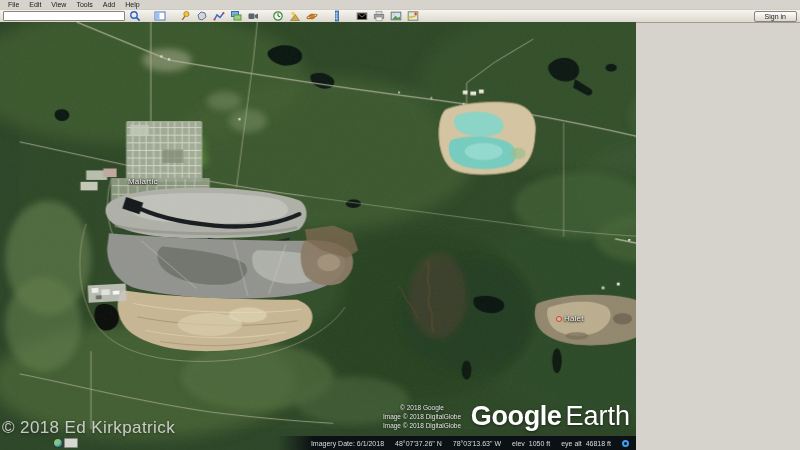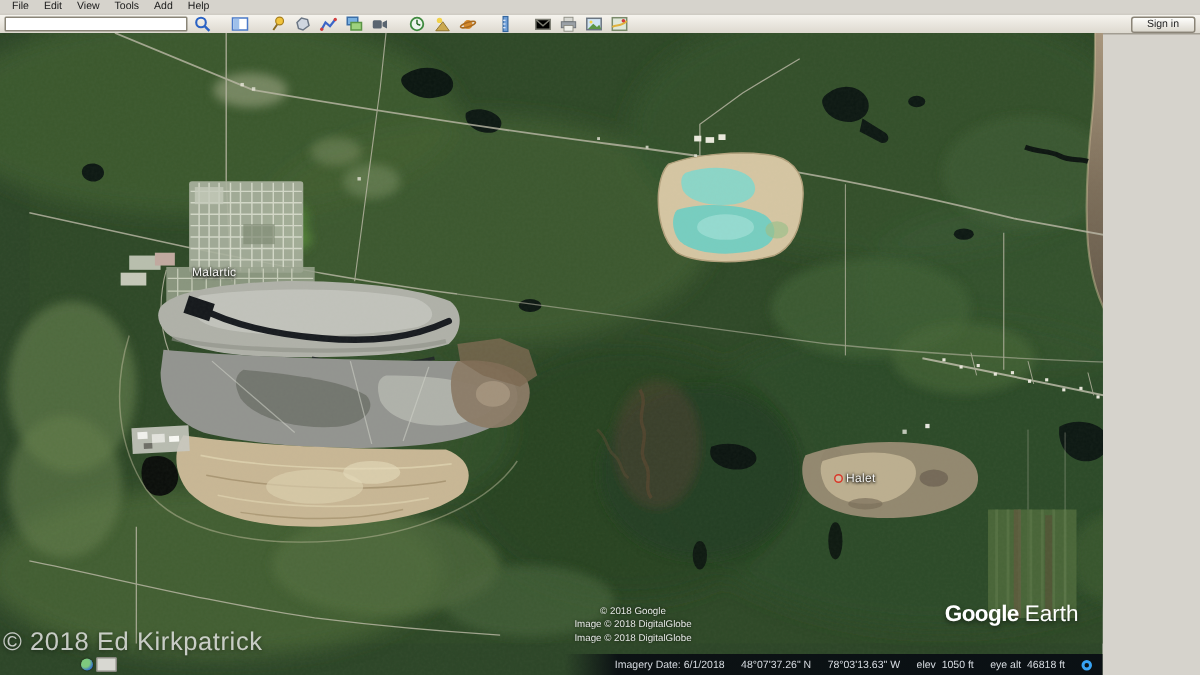--- a/index.html
+++ b/index.html
@@ -15,31 +15,31 @@
            background:linear-gradient(#f6f4ee,#ddd9cf);border-bottom:1px solid #a29d92;}
   .search{width:116px;height:8px;font-size:7px;border:1px solid #8a8578;border-radius:1px;
           background:#fff;padding:0 2px;outline:none;}
   .tbtn{width:15px;height:11px;display:flex;align-items:center;justify-content:center;
         background:transparent;border:1px solid transparent;border-radius:2px;padding:0;cursor:pointer;}
   .tsep{width:6px;height:11px;}
   .signin{margin-left:auto;height:11px;font-size:7px;line-height:9px;padding:0 10px;
           background:linear-gradient(#fefefc,#dcd8ce);border:1px solid #8a8477;border-radius:2px;
           color:#222;cursor:pointer;}
   
-  .map{position:absolute;top:22px;left:0;width:692px;height:428px;overflow:hidden;background:#2c4527;padding-left:43px;}
+  .map{position:absolute;top:22px;left:0;width:636px;height:428px;overflow:hidden;background:#2c4527;}
   .map svg.terrain{position:absolute;top:0;left:0;}
   .overlay{position:absolute;pointer-events:none;}
   .place-label{font-size:8px;color:#f4f4f2;text-shadow:0 0 2px #000,0 1px 2px #000;letter-spacing:.2px;}
   .pin-dot{display:inline-block;width:4px;height:4px;border:1.2px solid #d8392a;border-radius:50%;
            margin-right:2px;vertical-align:middle;background:rgba(255,230,220,.25);}
   .attrib{left:352px;top:381px;width:140px;text-align:center;font-size:6.5px;line-height:9px;
           color:rgba(255,255,255,.88);text-shadow:0 0 2px rgba(0,0,0,.8);}
   .usercopy{left:2px;top:396px;font-size:17px;font-weight:300;color:rgba(238,238,238,.8);
             text-shadow:0 1px 3px rgba(0,0,0,.45);letter-spacing:.4px;}
-  .watermark{right:16px;top:379px;font-size:15px;color:#fff;text-shadow:0 1px 3px rgba(0,0,0,.5);}
+  .watermark{right:6px;top:379px;font-size:27px;color:#fff;text-shadow:0 1px 3px rgba(0,0,0,.5);}
   .wm-g{font-weight:600;letter-spacing:-.4px;}
   .wm-e{font-weight:300;margin-left:4px;}
   .tinyicons{left:54px;top:416px;display:flex;gap:2px;align-items:center;pointer-events:auto;}
   .mini-globe{width:8px;height:8px;border-radius:50%;
               background:radial-gradient(circle at 35% 35%,#7ec97e 0 40%,#3a78c8 70%);box-shadow:0 0 1px #000;}
   .mini-thumb{width:12px;height:8px;background:#d8d8d2;border:1px solid #8a8a82;border-radius:1px;}
   
   .navctl{position:absolute;pointer-events:auto;cursor:pointer;}
   
   .statusbar{position:absolute;right:0;bottom:0;height:14px;width:352px;display:flex;align-items:center;

